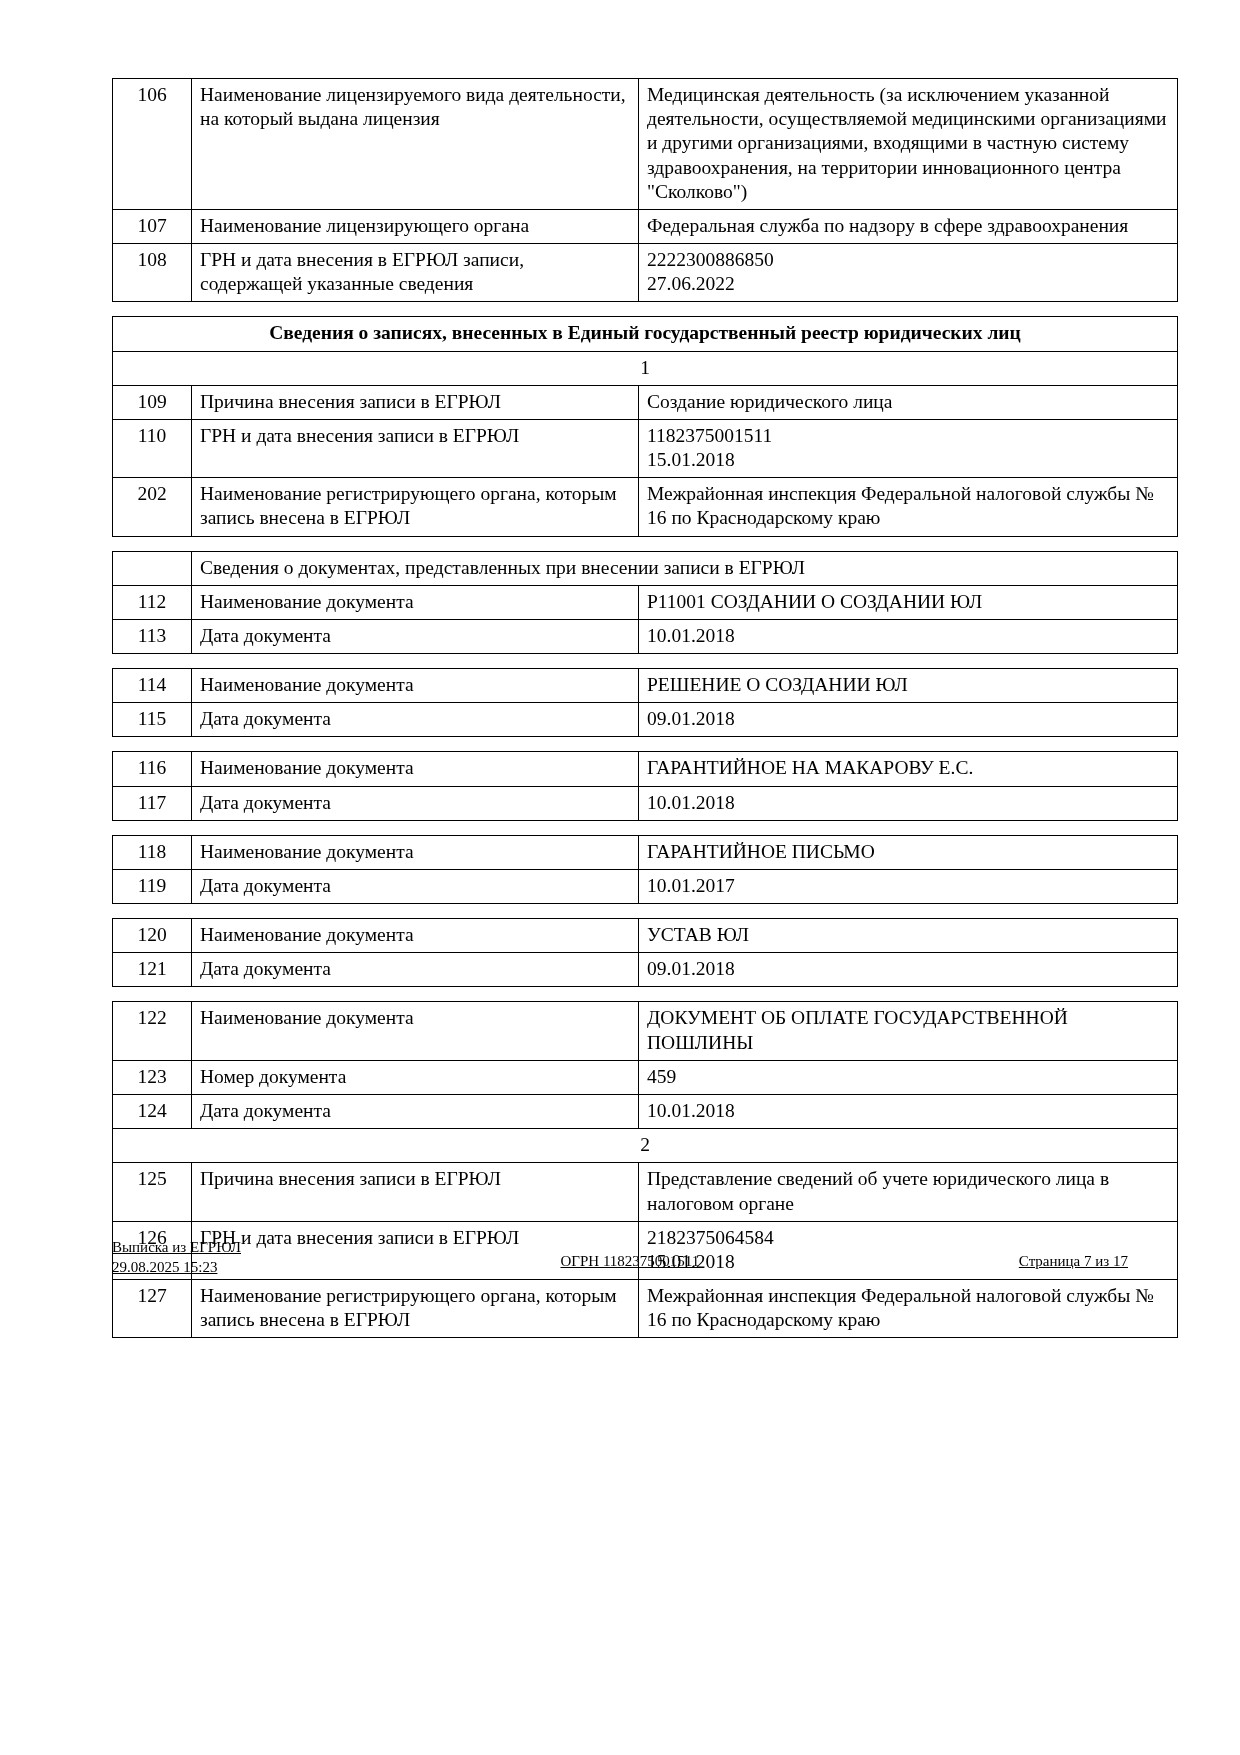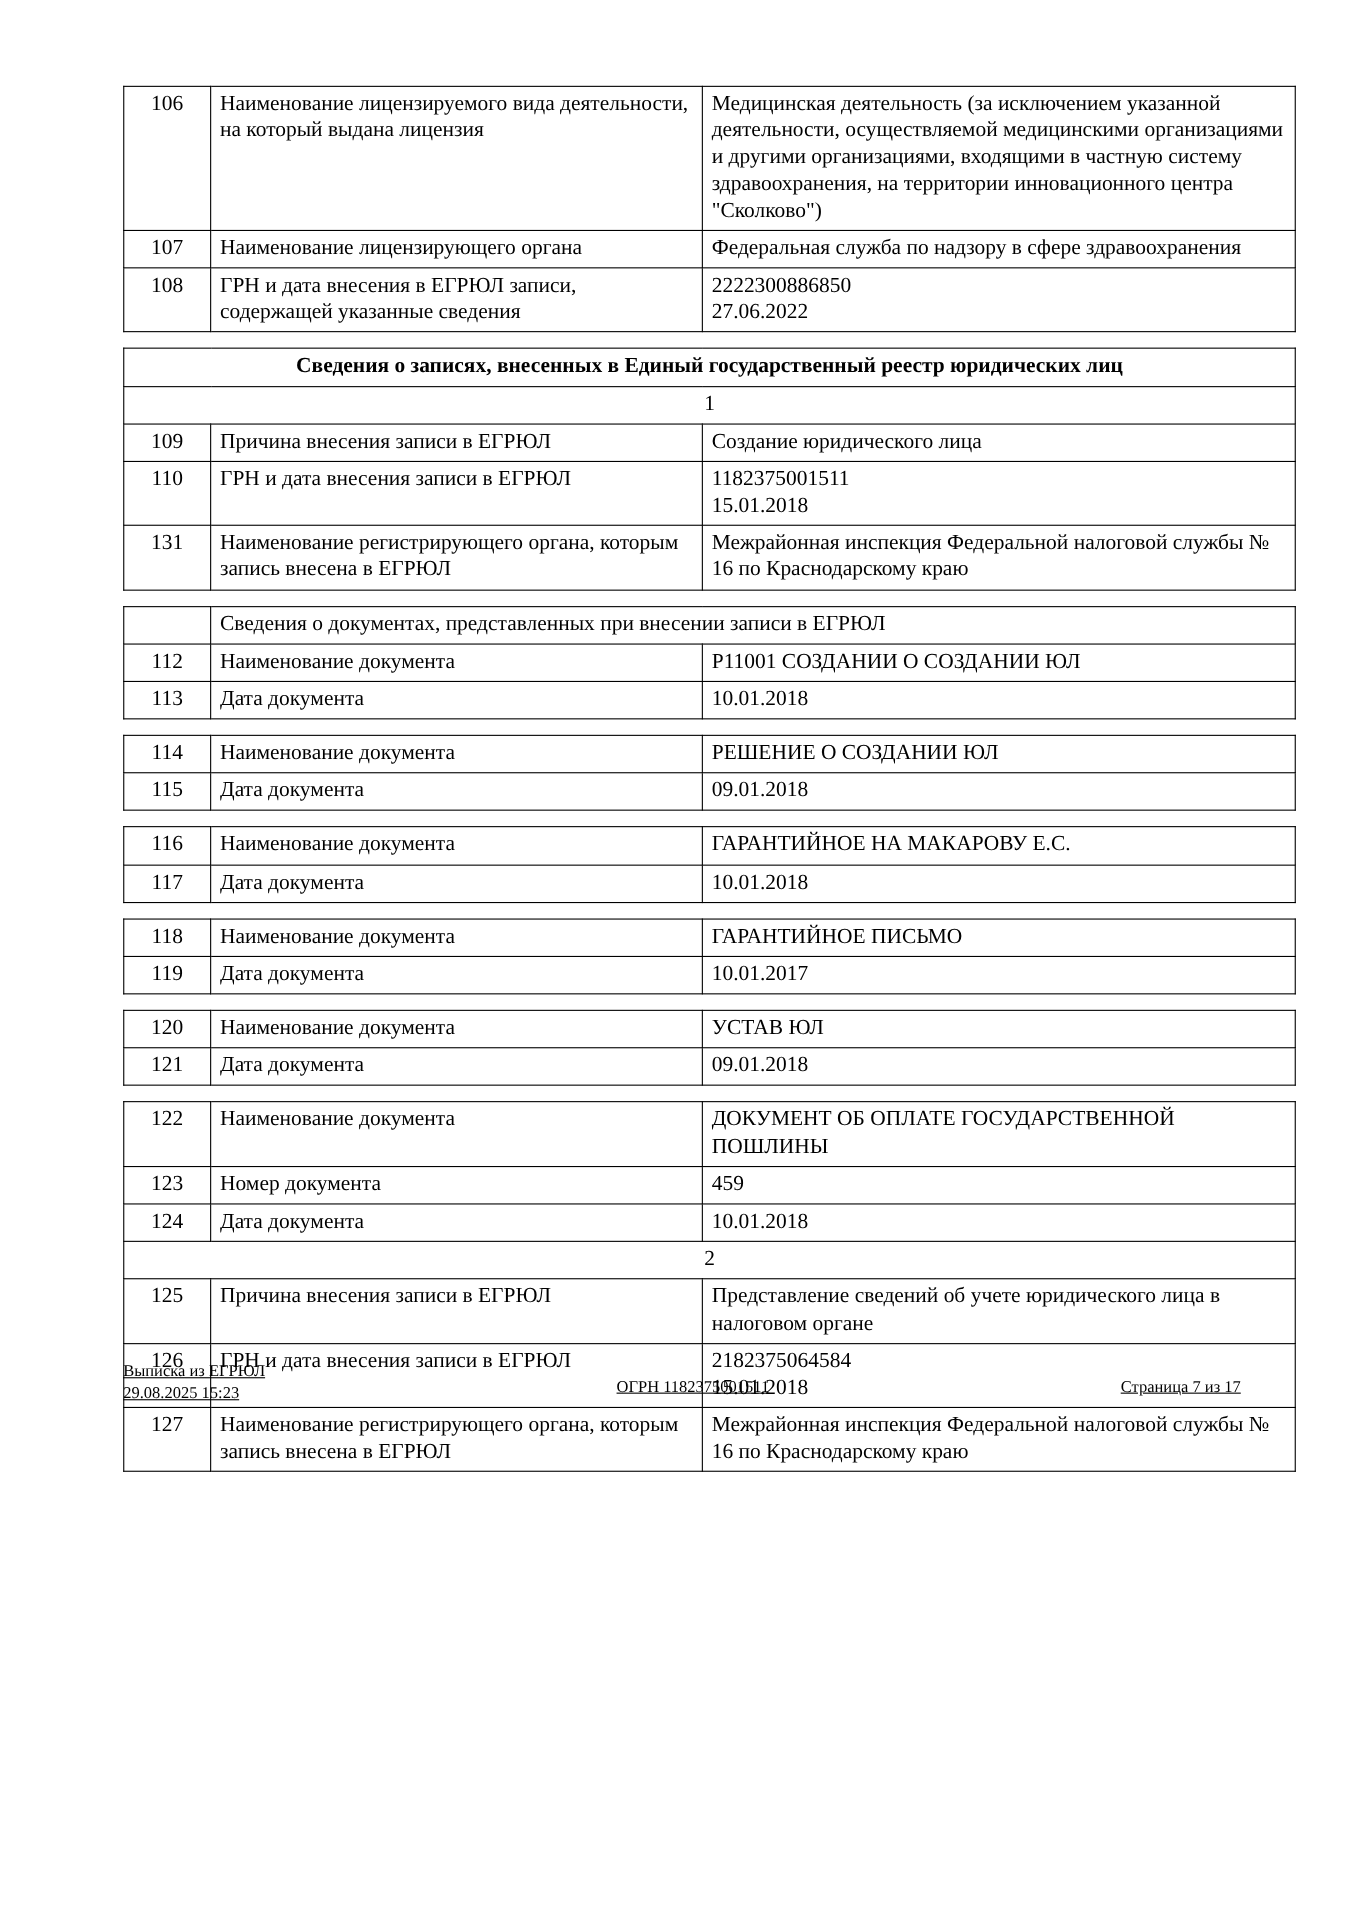--- a/index.html
+++ b/index.html
@@ -128,21 +128,21 @@
           <td class="label nowrapline">Причина внесения записи в ЕГРЮЛ</td>
           <td class="value nowrapline">Создание юридического лица</td>
         </tr>
         <tr>
           <td class="num">110</td>
           <td class="label nowrapline">ГРН и дата внесения записи в ЕГРЮЛ</td>
           <td class="value nowrapline">1182375001511
 15.01.2018</td>
         </tr>
         <tr>
-          <td class="num">131</td>
+          <td class="num">202</td>
           <td class="label nowrapline">Наименование регистрирующего органа, которым запись внесена в ЕГРЮЛ</td>
           <td class="value nowrapline">Межрайонная инспекция Федеральной налоговой службы № 16 по Краснодарскому краю</td>
         </tr>
         <tr class="spacer">
           <td colspan="3"></td>
         </tr>
         <tr>
           <td class="num">&nbsp;</td>
           <td colspan="2" class="subhead">Сведения о документах, представленных при внесении записи в ЕГРЮЛ</td>
         </tr>

